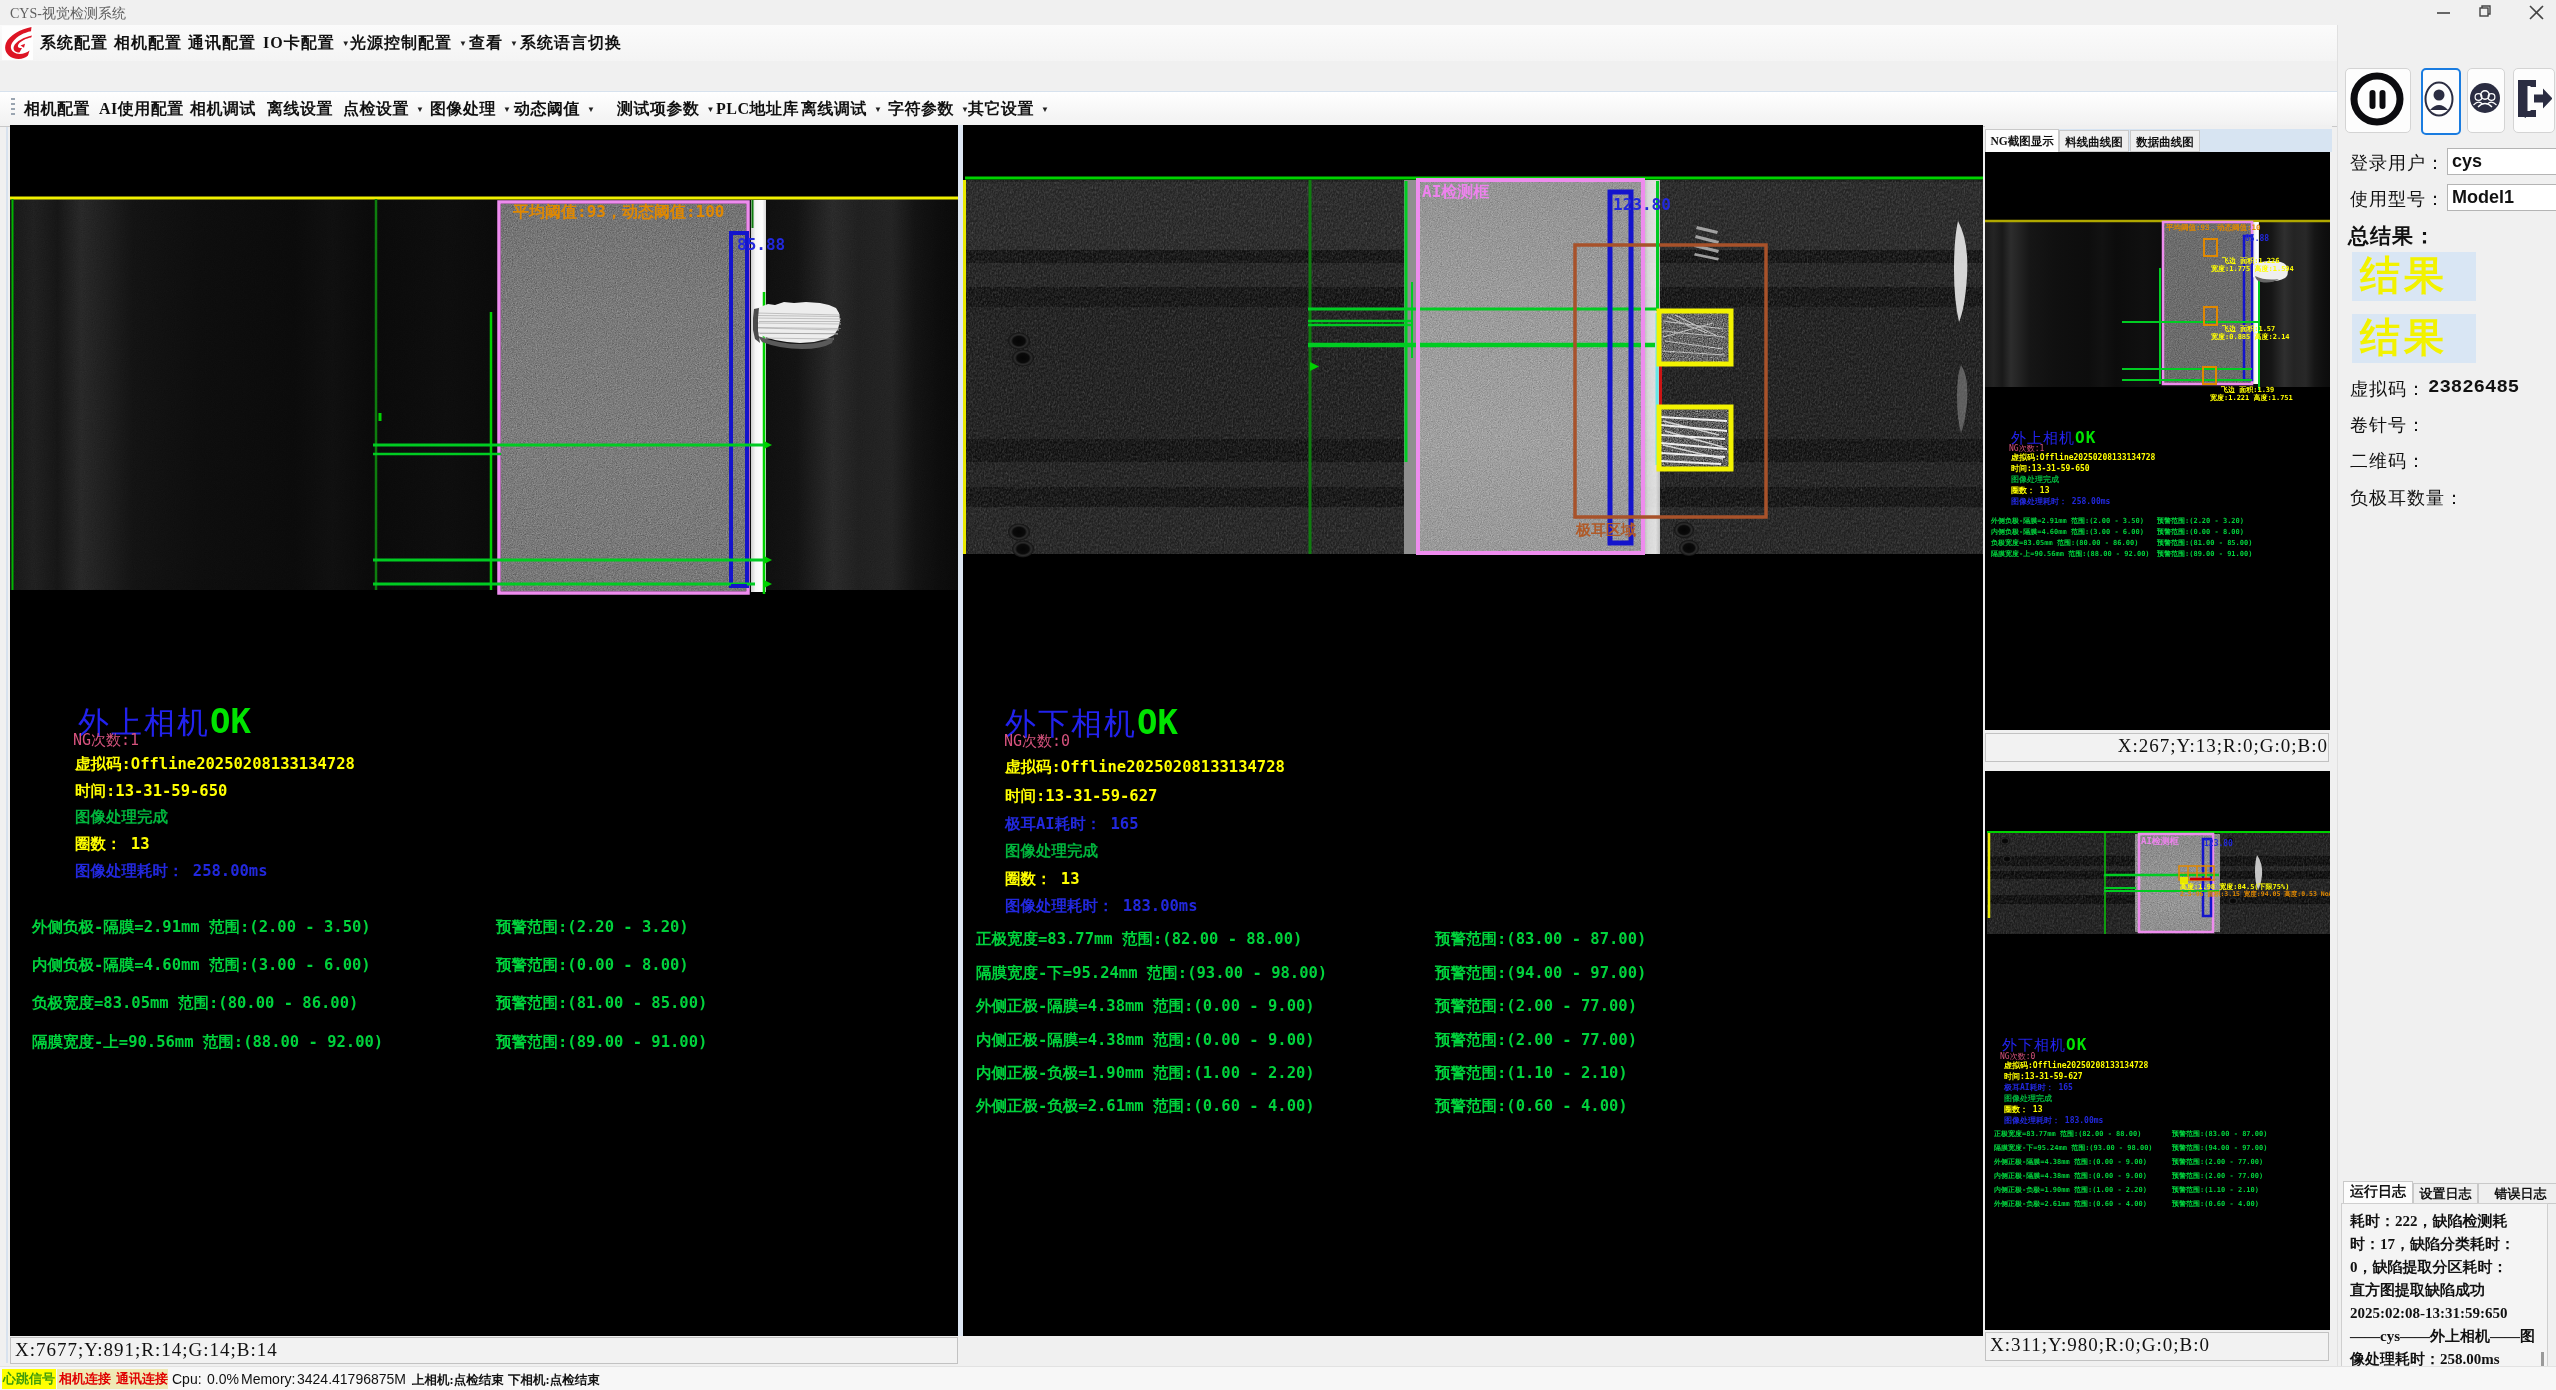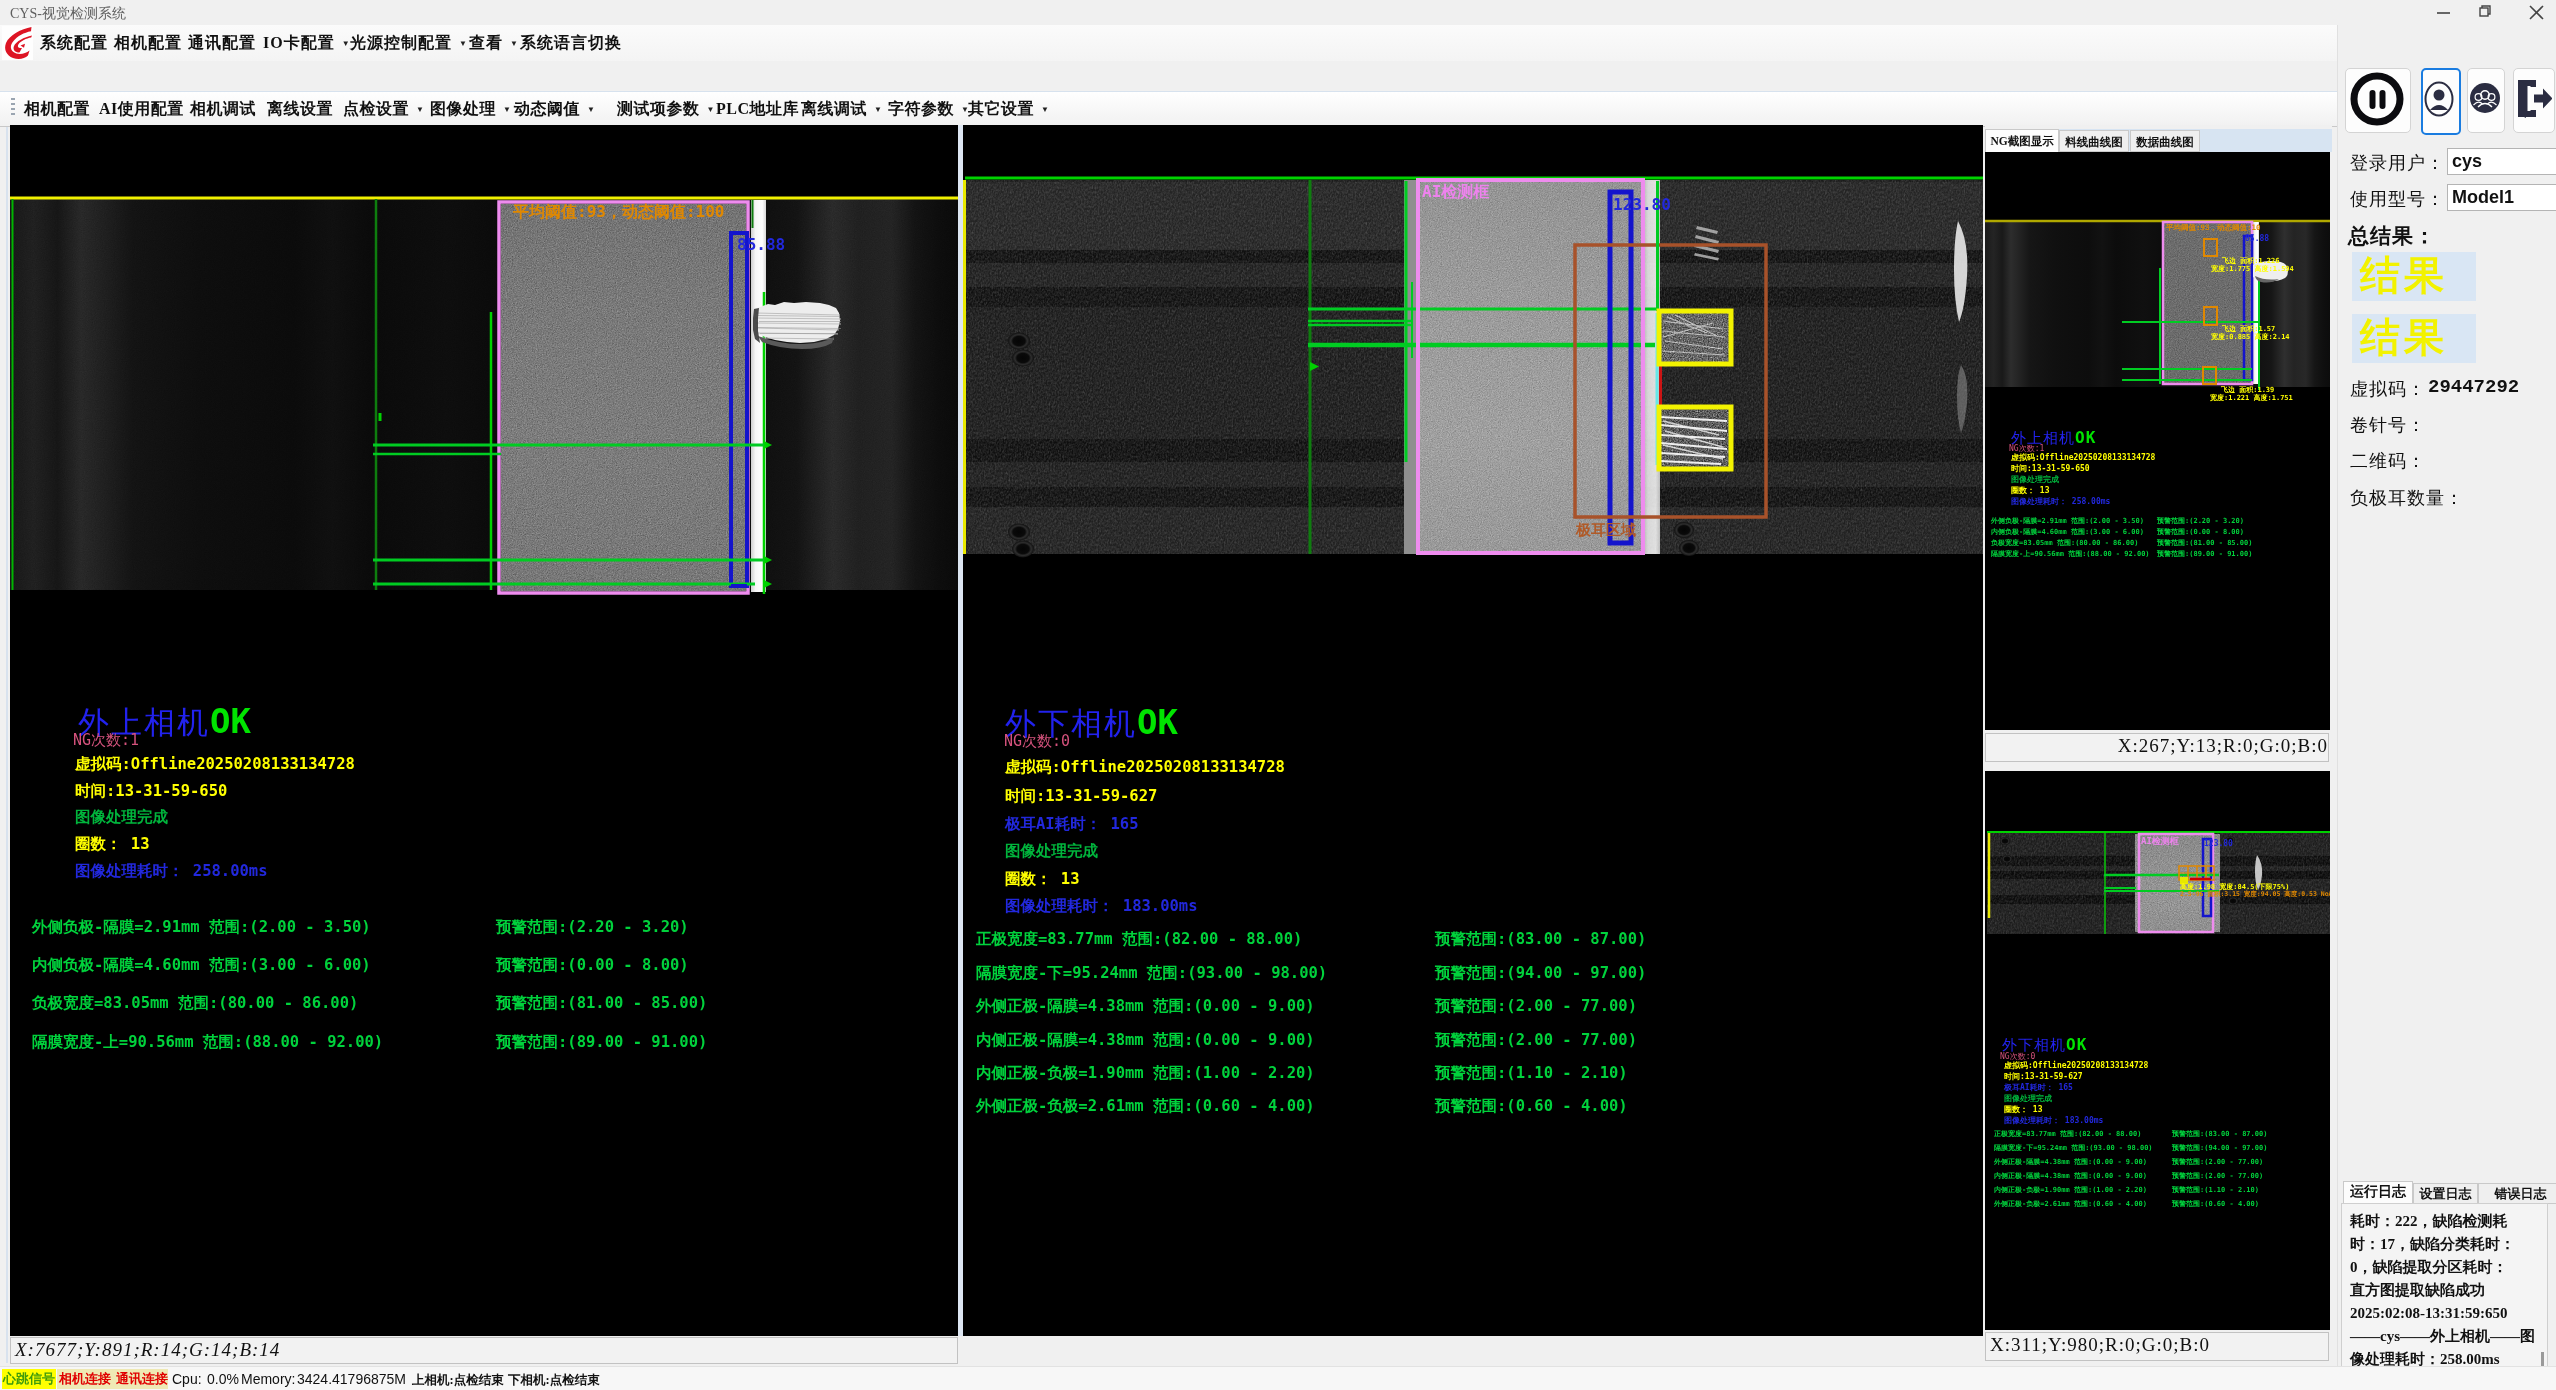--- a/index.html
+++ b/index.html
@@ -30,21 +30,21 @@
   .act-btn{position:absolute;background:#fdfdfd;border:1px solid #d4d4d4;border-radius:5px;z-index:6;}
   .act-btn.focus{border:2px solid #1a7ce0;}
   
   .cam{background:#000;overflow:hidden;}
   .cam-left{left:10px;top:125px;width:948px;height:1211px;}
   .cam-center{left:963px;top:125px;width:1020px;height:1211px;}
   .vsep{left:958px;top:125px;width:5px;height:1211px;background:#dde6f2;}
   .readout{height:25px;background:#f2f2f2;border:1px solid #c2c2c2;
       font-family:"Liberation Serif",serif;font-size:19px;color:#111;
       line-height:23px;padding-left:4px;letter-spacing:1px;}
-  .ro-left{left:10px;top:1337px;width:942px;font-style:italic;}
+  .ro-left{left:10px;top:1337px;width:942px;}
   .ro-center{left:966px;top:1337px;width:1015px;}
   
   .ovl{position:absolute;font-family:"DejaVu Sans Mono","Liberation Serif",serif;font-weight:bold;white-space:pre;}
   .cam-title{font-size:31px;letter-spacing:2px;color:#2222ee;font-weight:normal;
       font-family:"Liberation Serif",serif;}
   .cam-title b{color:#00e400;font-family:"DejaVu Sans Mono",monospace;font-size:34px;letter-spacing:0;}
   .ng{color:#d4527c;font-size:15px;font-weight:normal;}
   .l-y{color:#ffff00;font-size:15.5px;}
   .l-g{color:#00b43c;font-size:15.5px;}
   .l-b{color:#2228dd;font-size:15.5px;}
@@ -516,21 +516,21 @@
 
   <div class="abs right-col"></div>
   <span class="lbl" style="left:2350px;top:151px">登录用户：</span>
   <div class="inp" style="left:2447px;top:148px;width:101px;height:23px">cys</div>
   <span class="lbl" style="left:2350px;top:187px">使用型号：</span>
   <div class="inp" style="left:2447px;top:184px;width:101px;height:23px">Model1</div>
   <span class="lbl" style="left:2348px;top:222px;font-size:21px;font-weight:700">总结果：</span>
   <div class="res-box" style="left:2352px;top:252px">结果</div>
   <div class="res-box" style="left:2352px;top:314px">结果</div>
   <span class="lbl" style="left:2350px;top:377px">虚拟码：</span>
-  <span class="lbl" style="left:2428px;top:376px;font-size:19px;font-weight:600;letter-spacing:0">29447292</span>
+  <span class="lbl" style="left:2428px;top:376px;font-size:19px;font-weight:600;letter-spacing:0">23826485</span>
   <span class="lbl" style="left:2350px;top:413px">卷针号：</span>
   <span class="lbl" style="left:2350px;top:449px">二维码：</span>
   <span class="lbl" style="left:2350px;top:486px">负极耳数量：</span>
 
   <div class="abs log-tabs">
     <div class="log-tab on" style="left:2px;width:70px">运行日志</div>
     <div class="log-tab" style="left:72px;width:65px">设置日志</div>
     <div class="log-tab" style="left:137px;width:85px">错误日志</div>
   </div>
   <div class="abs log-body">

